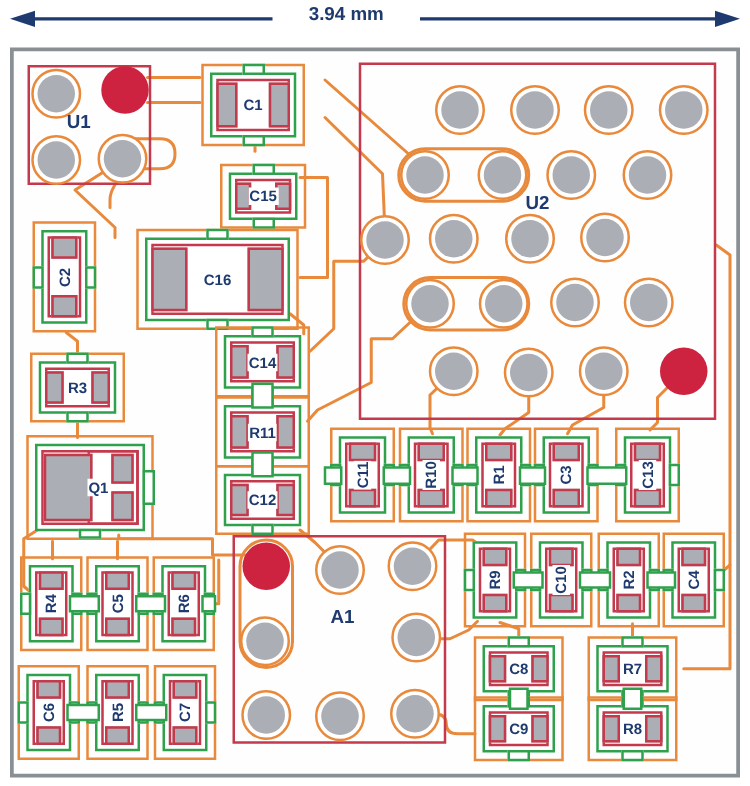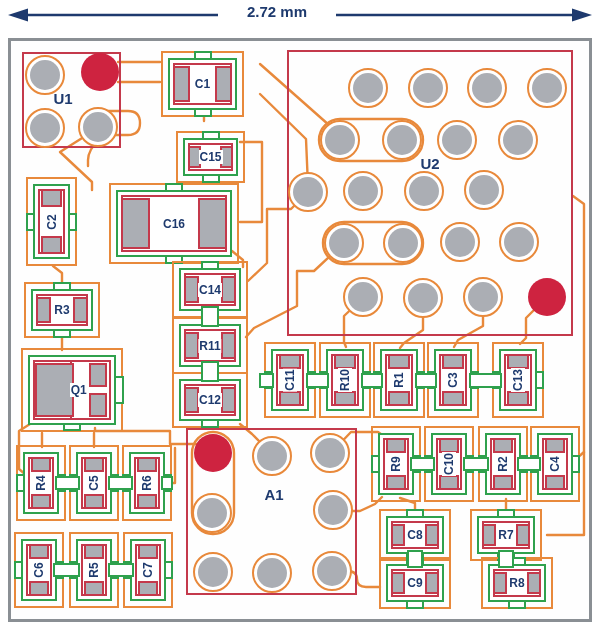--- a/index.html
+++ b/index.html
@@ -71,21 +71,21 @@
 <body>
 
 <div id="stage">
 
   <svg id="dim" viewBox="0 0 600 32">
     <line x1="24" y1="15" x2="218" y2="15" stroke="#1E3A6E" stroke-width="2.6"></line>
     <polygon points="8,15 28,8.5 28,21.5" fill="#1E3A6E"></polygon>
     <line x1="336" y1="15" x2="576" y2="15" stroke="#1E3A6E" stroke-width="2.6"></line>
     <polygon points="592,15 572,8.5 572,21.5" fill="#1E3A6E"></polygon>
   </svg>
-  <div id="dim-label">2.72 mm</div>
+  <div id="dim-label">3.94 mm</div>
 
   <div id="board"></div>
 
   <svg id="traces" class="layer" viewBox="0 0 600 629">
     <path class="tr" d="M118,62 L160,62"></path>
     <path class="tr" d="M118,82 L160,82"></path>
     <path class="tr" d="M103,111 L128,111 Q140,111 140,123 Q140,135 128,135 L108,135"></path>
     <path class="tr" d="M98,128 L60,152 L92,182 L92,190"></path>
     <path class="tr" d="M100,138 Q88,150 88,160 L88,166"></path>
     <path class="tr" d="M260,64 L338,133"></path>
@@ -459,21 +459,21 @@
       </div>
       <div class="comp h" style="left: 477px; top: 516px; width: 58px; height: 38px;">
         <div class="court"></div>
         <div class="tab a"></div>
         <div class="tab b"></div>
         <div class="body"></div>
         <div class="pad a"></div>
         <div class="pad b"></div>
         <div class="clabel">R7</div>
       </div>
-      <div class="comp h" style="left: 477px; top: 564px; width: 58px; height: 38px; margin-left: 11px;">
+      <div class="comp h" style="left: 477px; top: 564px; width: 58px; height: 38px;">
         <div class="court"></div>
         <div class="tab a"></div>
         <div class="tab b"></div>
         <div class="body"></div>
         <div class="pad a"></div>
         <div class="pad b"></div>
         <div class="clabel">R8</div>
       </div>
     </div>
 

